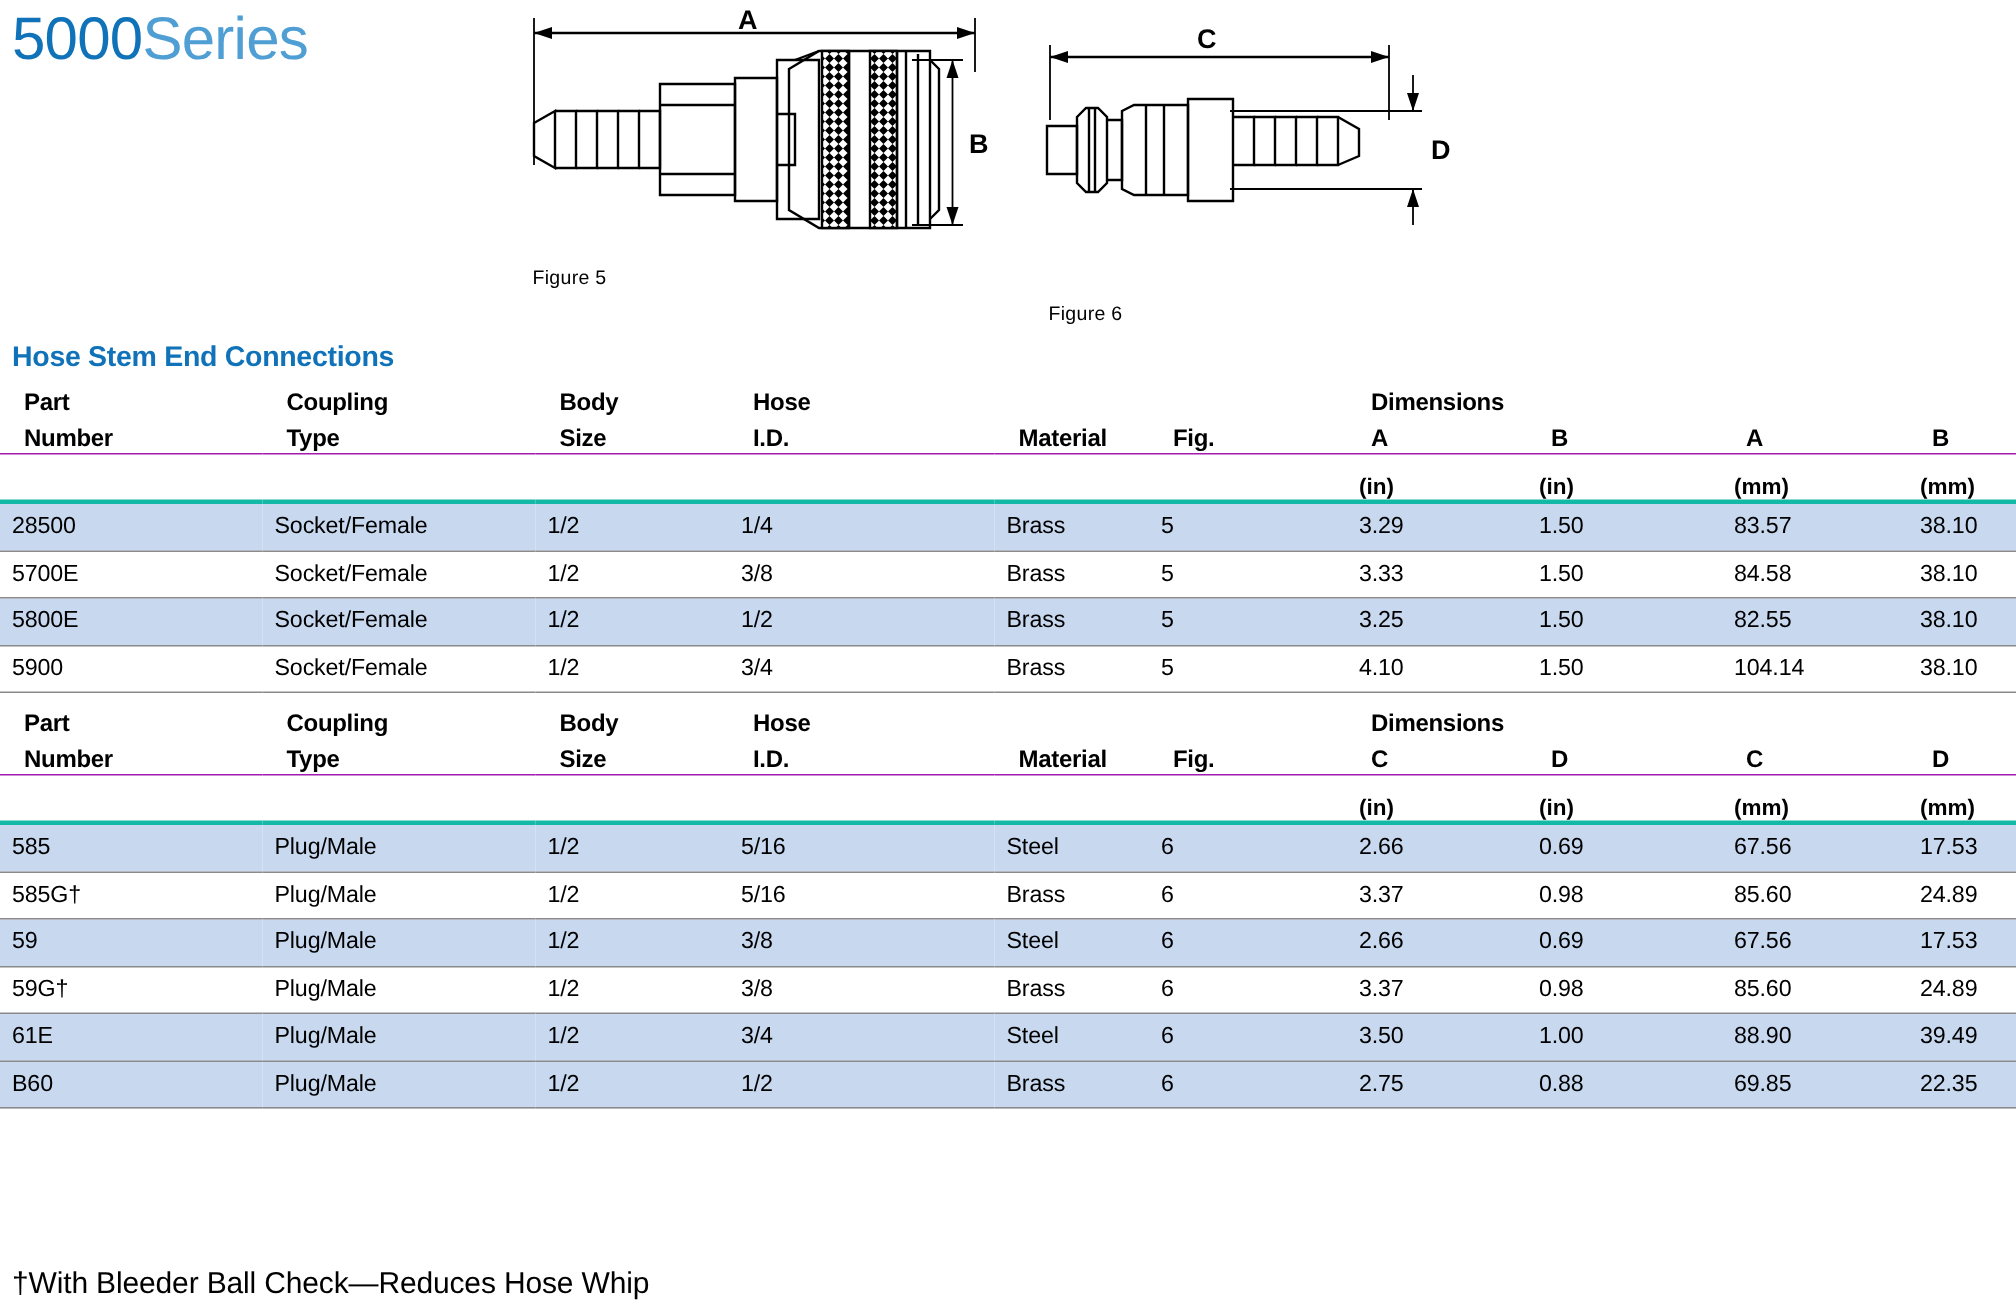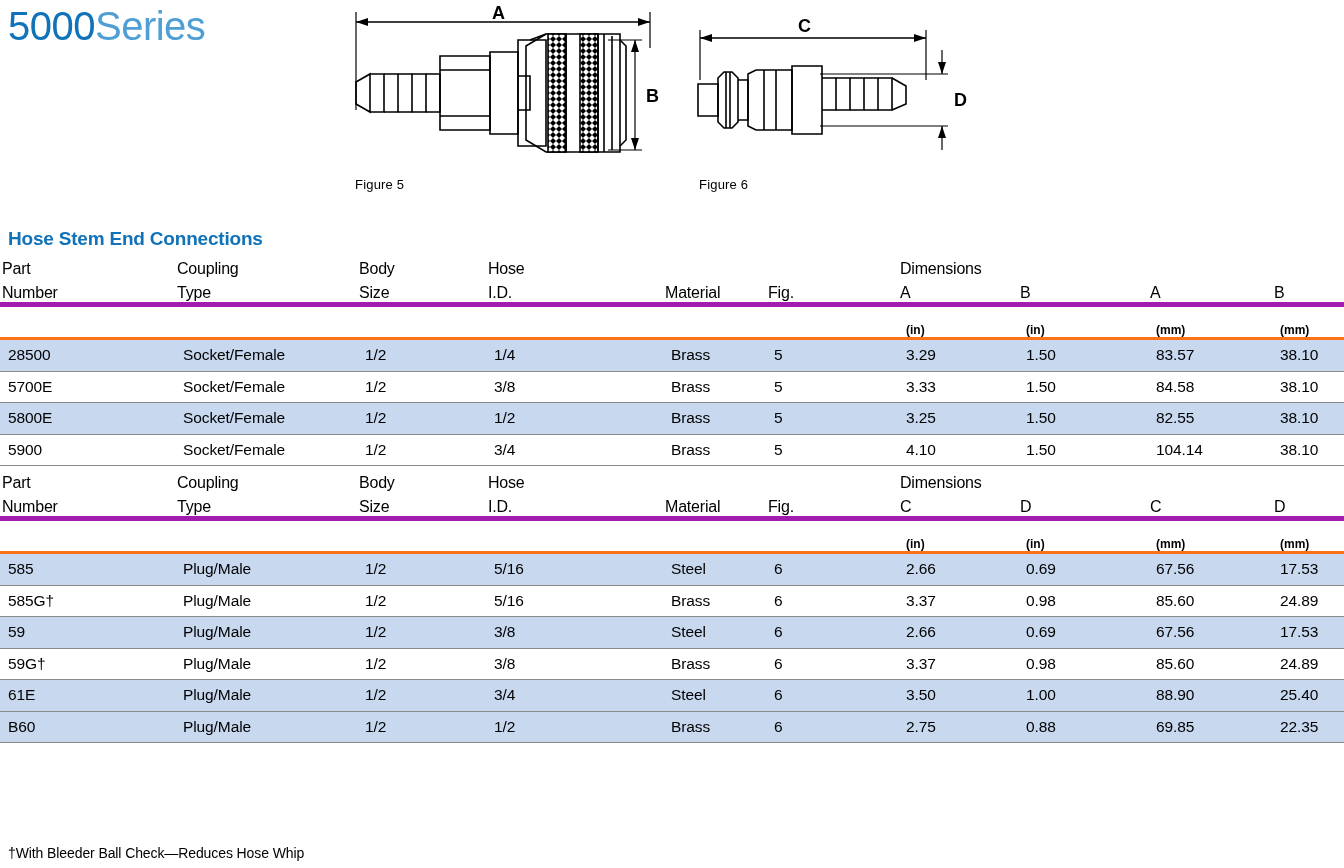--- a/index.html
+++ b/index.html
@@ -42,21 +42,21 @@
 
   .fig-caption {
     position: absolute;
     top: 177px;
     font-size: 13px;
     font-weight: normal;
     color: #000;
     letter-spacing: 0.2px;
   }
   .fig-caption.c5 { left: 355px; }
-  .fig-caption.c6 { left: 699px; }
+  .fig-caption.c6 { left: 699px; margin-top: 24px; }
 
   
   .section-title {
     position: absolute;
     left: 8px;
     top: 228px;
     font-size: 19px;
     font-weight: bold;
     color: #1072b8;
     letter-spacing: -0.2px;
@@ -86,58 +86,58 @@
   .tbl col.c-d4    { width: 72px; }
 
   .tbl th, .tbl td {
     padding: 0;
     text-align: left;
     vertical-align: bottom;
     font-weight: normal;
   }
 
   .hdr-row th {
-    font-weight: normal;
+    font-weight: bold;
     font-size: 16px;
     line-height: 19px;
-    padding-left: 2px;
+    padding-left: 16px;
     padding-bottom: 0;
     letter-spacing: -0.2px;
   }
   .hdr-row.r1 th { height: 22px; }
   .hdr-row.r2 th { height: 24px; }
 
   .hdr-row.r2 th {
-    border-bottom: 5px solid #a21caf;
+    border-bottom: 1px solid #a21caf;
   }
 
   .units-row td {
     height: 30px;
     font-weight: bold;
-    font-size: 12px;
+    font-size: 15px;
     padding-left: 8px;
     vertical-align: bottom;
-    border-bottom: 3px solid #f97316;
+    border-bottom: 3px solid #14b8a6;
   }
 
   .data-row td {
     height: 30.5px;
     padding-left: 8px;
     line-height: 30.5px;
     border-bottom: 1.5px solid #8a8a8a;
     font-size: 15.5px;
     letter-spacing: -0.1px;
   }
   .data-row.shade td { background: #c7d8ef; }
 
   .footnote {
     position: absolute;
     left: 8px;
     top: 845px;
-    font-size: 14px;
+    font-size: 20px;
     color: #000;
     letter-spacing: -0.1px;
   }
 
   svg { display: block; }
 </style>
 </head>
 <body>
 
 <div class="page-header">
@@ -460,21 +460,21 @@
     <tr class="data-row shade">
       <td>61E</td>
       <td>Plug/Male</td>
       <td>1/2</td>
       <td>3/4</td>
       <td>Steel</td>
       <td>6</td>
       <td>3.50</td>
       <td>1.00</td>
       <td>88.90</td>
-      <td>25.40</td>
+      <td>39.49</td>
     </tr>
     <tr class="data-row shade">
       <td>B60</td>
       <td>Plug/Male</td>
       <td>1/2</td>
       <td>1/2</td>
       <td>Brass</td>
       <td>6</td>
       <td>2.75</td>
       <td>0.88</td>

